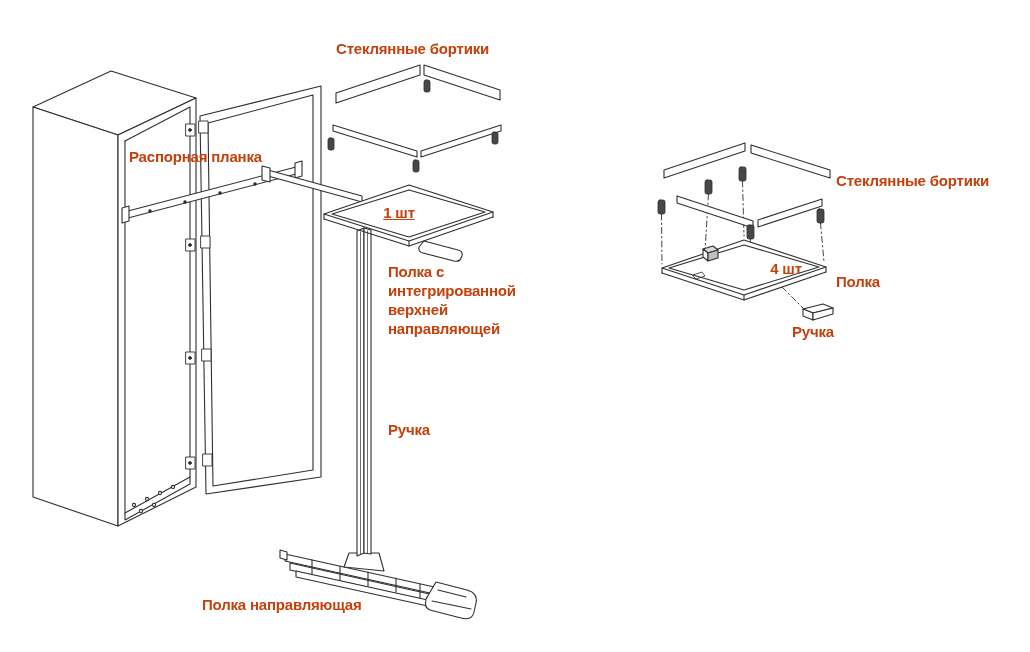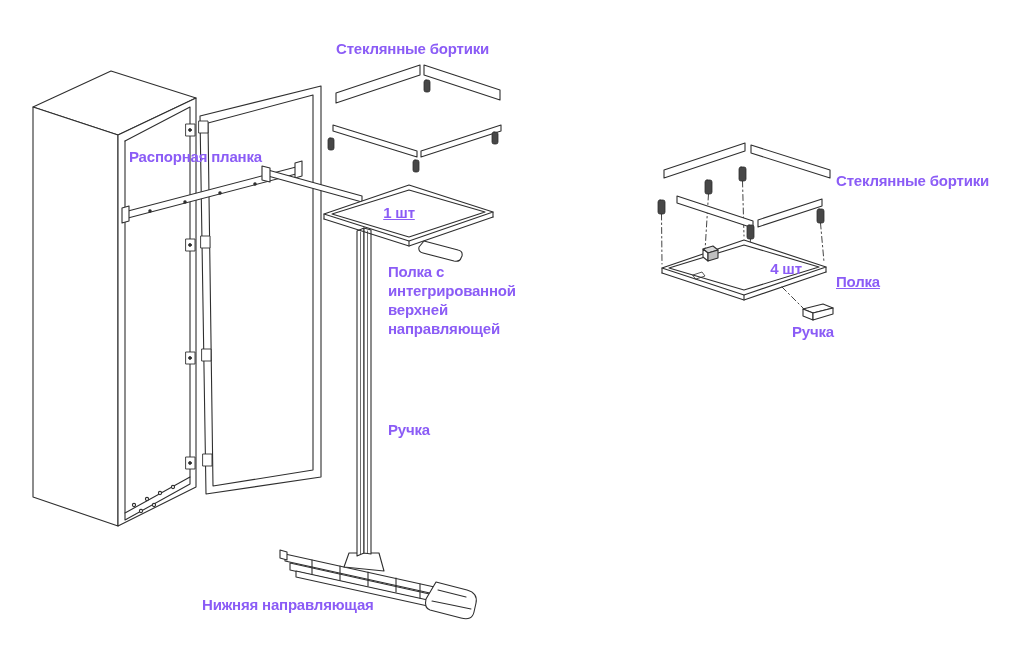--- a/index.html
+++ b/index.html
@@ -9,21 +9,21 @@
     background:#ffffff;
     font-family:"Liberation Sans", sans-serif;
     overflow:hidden;
   }
   .canvas svg{position:absolute;left:0;top:0;}
   .lbl{
     position:absolute;
     font-weight:bold;
     font-size:15px;
     line-height:19px;
-    color:#8b5cf6;
+    color:#c2410c;
     letter-spacing:-0.2px;
     white-space:nowrap;
   }
   .lbl.wrap{white-space:normal;}
   .lbl.center{text-align:center;}
 </style>
 </head>
 <body>
 
 <div class="canvas">
@@ -183,23 +183,23 @@
   <div class="lbl" style="left:336px;top:39px;">Стеклянные бортики</div>
 
   <div class="lbl" style="left:129px;top:147px;">Распорная планка</div>
 
   <div class="lbl center" style="left:377px;top:203px;width:44px;text-decoration:underline;">1 шт</div>
 
   <div class="lbl wrap" style="left:388px;top:262px;width:136px;">Полка с интегрированной верхней направляющей</div>
 
   <div class="lbl" style="left:388px;top:420px;">Ручка</div>
 
-  <div class="lbl" style="left:202px;top:595px;">Нижняя направляющая</div>
+  <div class="lbl" style="left:202px;top:595px;">Полка направляющая</div>
 
   <div class="lbl" style="left:836px;top:171px;">Стеклянные бортики</div>
 
   <div class="lbl center" style="left:730px;top:259px;width:40px;margin-left:36px;">4 шт</div>
 
-  <div class="lbl" style="left:836px;top:272px;text-decoration:underline;">Полка</div>
+  <div class="lbl" style="left:836px;top:272px;">Полка</div>
 
   <div class="lbl" style="left:792px;top:322px;">Ручка</div>
 
 </div>
 
 </body></html>

